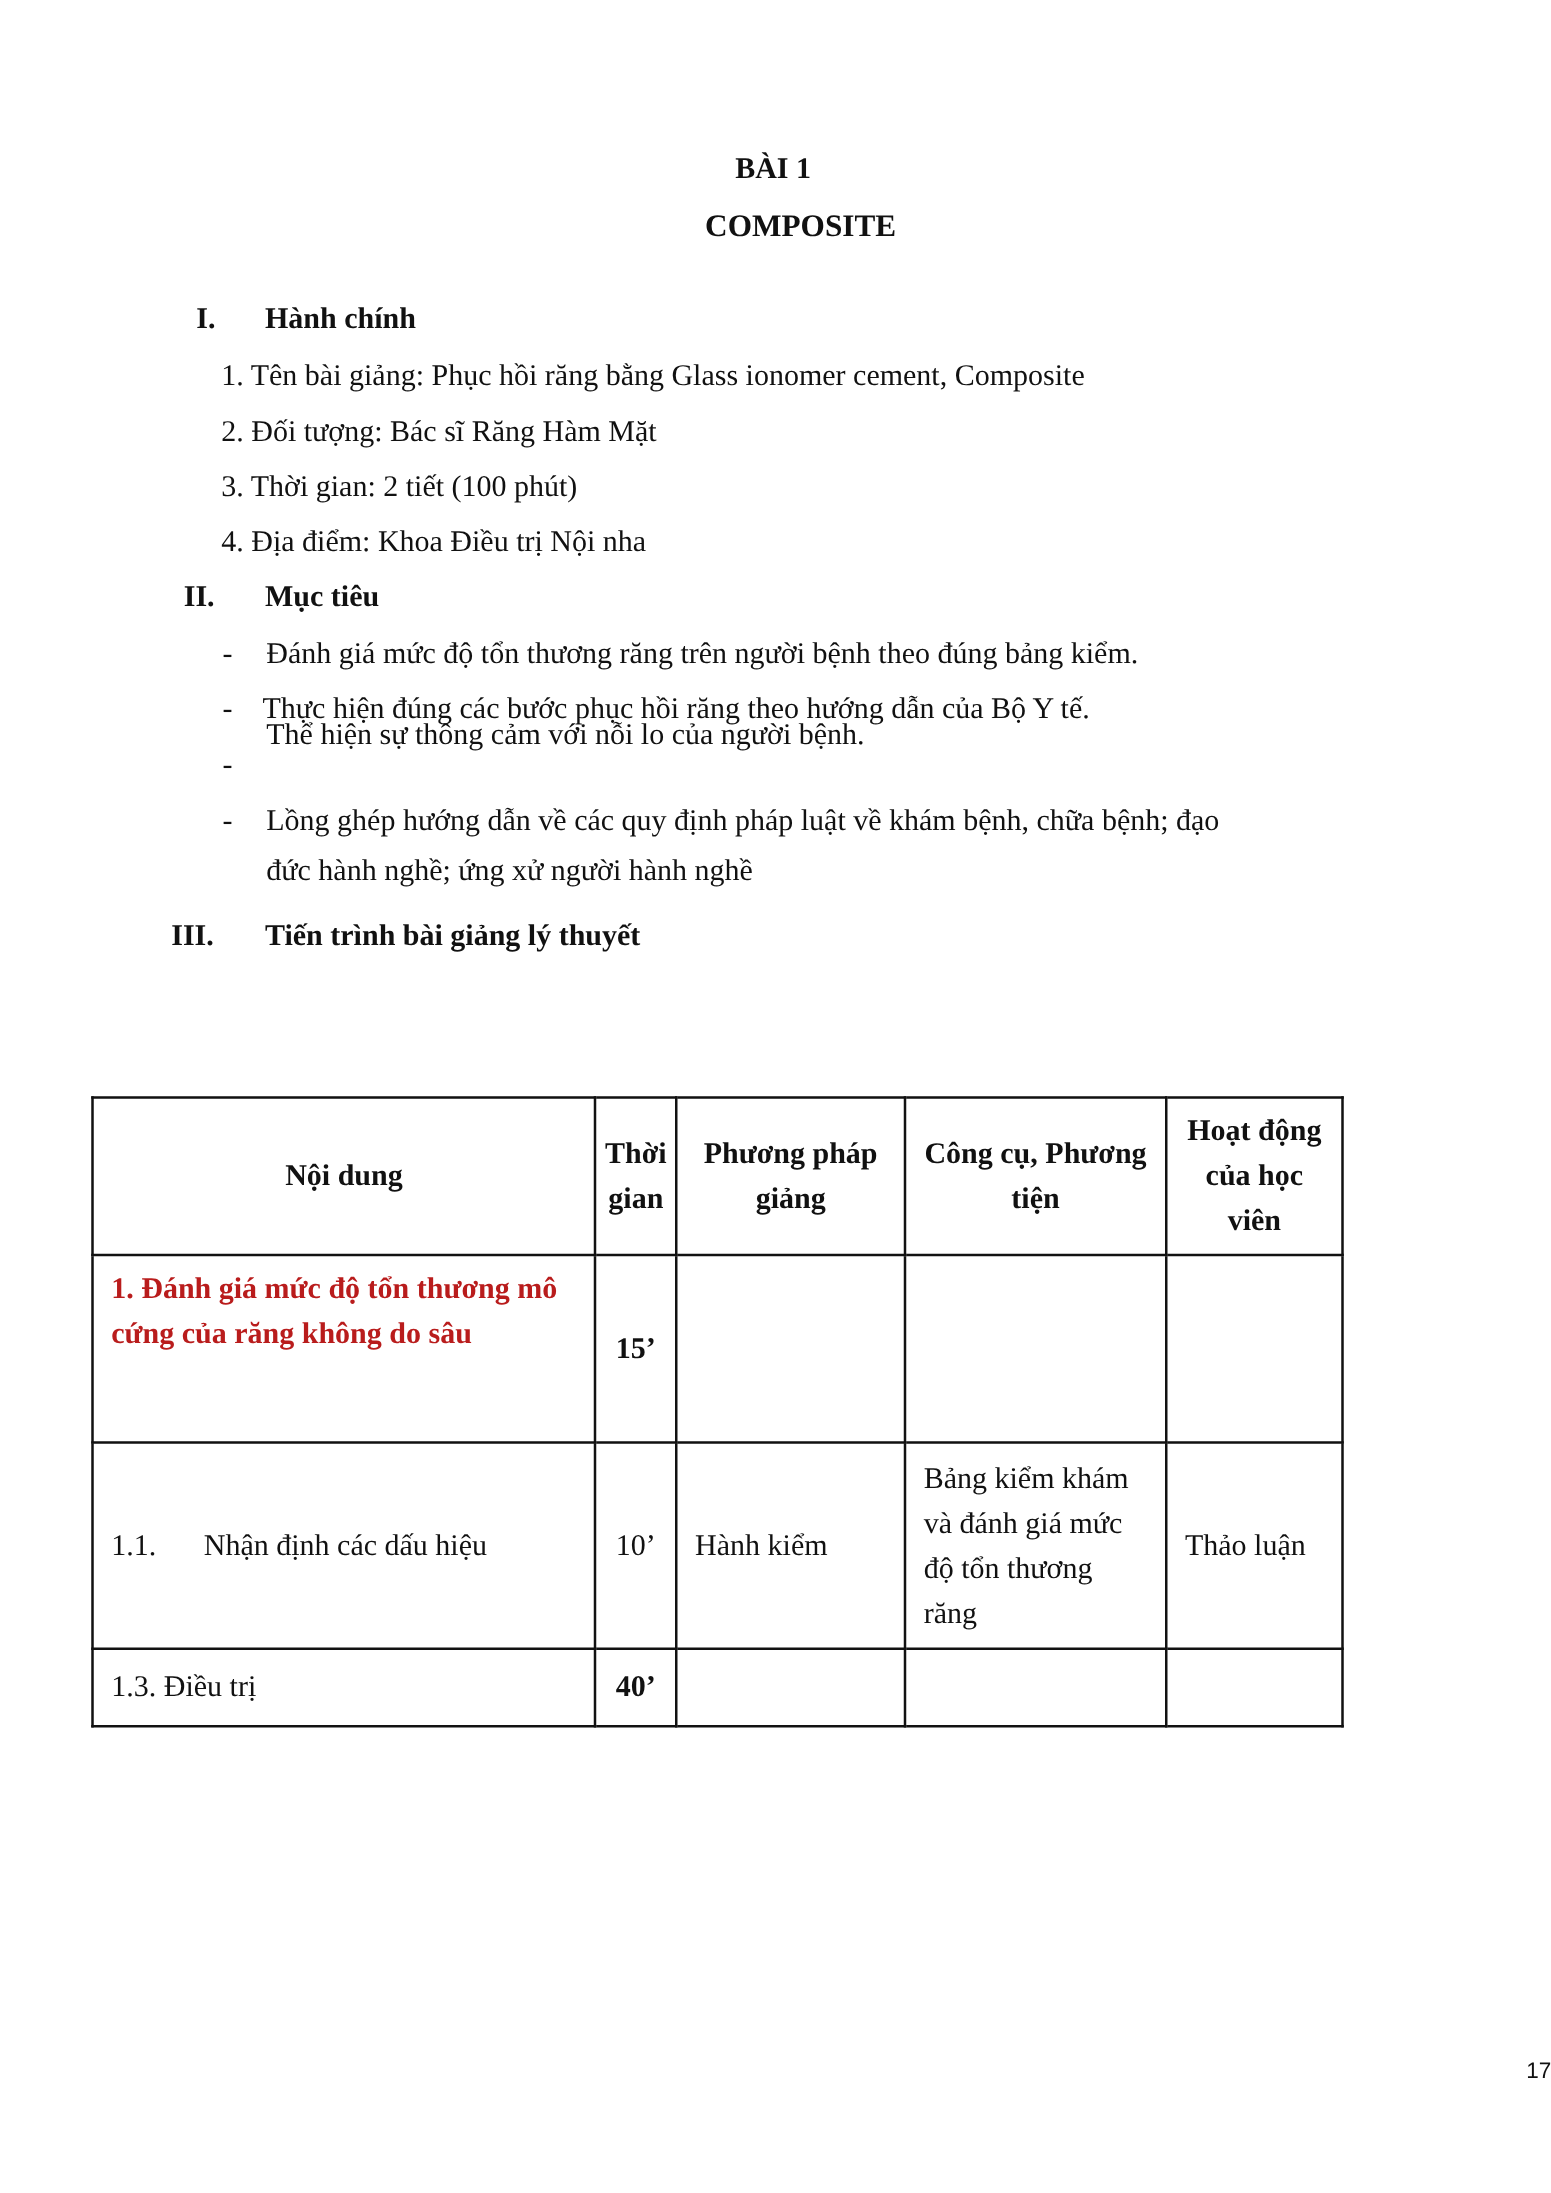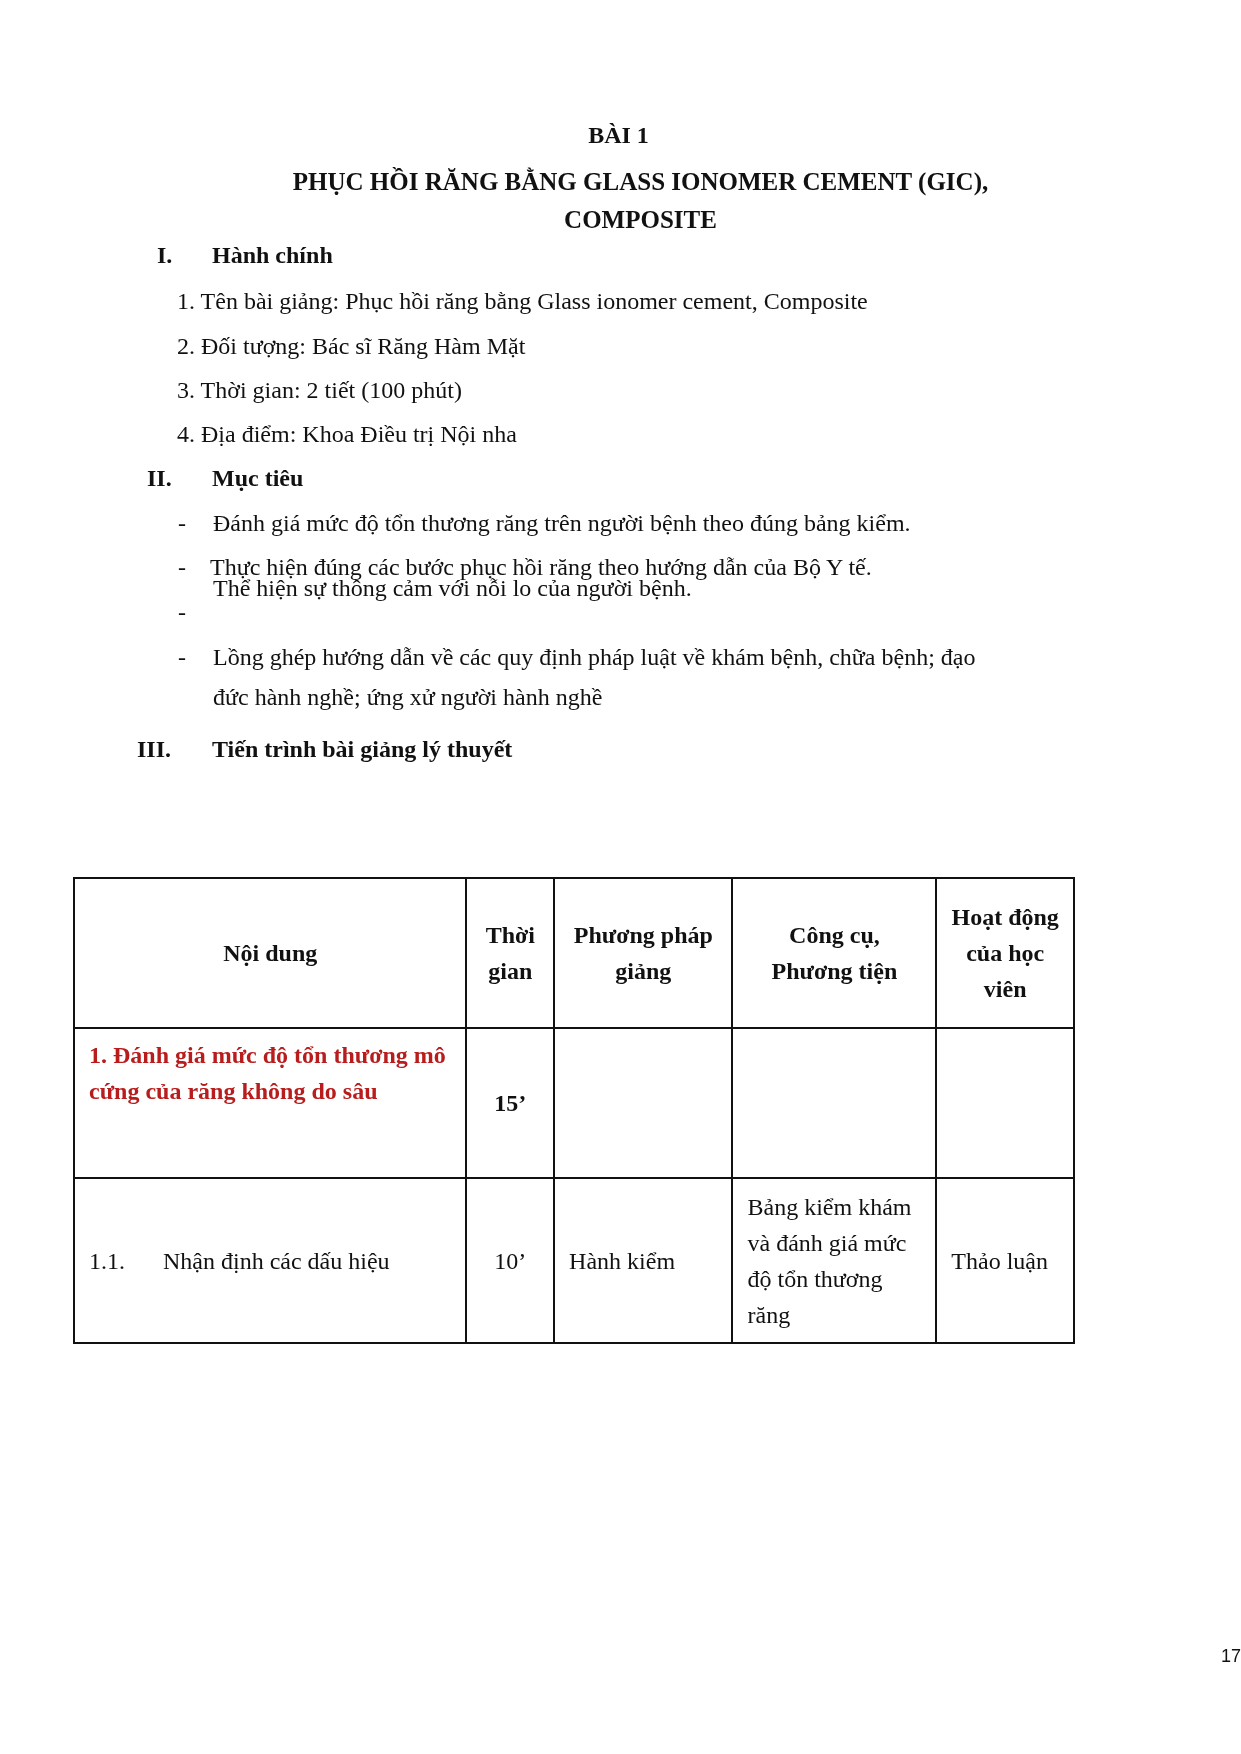--- a/index.html
+++ b/index.html
@@ -21,36 +21,35 @@
 
     table.lesson {
       position: absolute; left: 73px; top: 877px; width: 1002px;
       border-collapse: collapse; font-size: 24px;
     }
     table.lesson td, table.lesson th {
       border: 2px solid #111111; vertical-align: middle; padding: 0 14px; line-height: 36px;
     }
     table.lesson th { font-weight: bold; text-align: center; height: 124px; }
     .c1 { width: 355px; }
-    .c2 { width: 60px; text-align: center; padding: 12px !important; }
+    .c2 { width: 60px; text-align: center; padding: 0 !important; }
     .c3 { width: 145px; }
     .c4 { width: 170px; border-radius: 21px; }
     .c5 { width: 105px; }
     .bold { font-weight: bold; }
     .numcell { display: flex; }
     .numcell .n { width: 74px; flex: none; }
     .page-num { position: absolute; top: 1646px; left: 0; width: 1241px; text-align: right;
       font-family: "Liberation Sans", "DejaVu Sans", sans-serif; font-size: 18px; }
   </style>
 </head>
 <body>
 
 <div class="title-block t1">BÀI 1</div>
 <div class="title-block t2">
-  <span>PHỤC HỒI RĂNG BẰNG GLASS IONOMER CEMENT (GIC),</span>
   <span>COMPOSITE</span>
 </div>
 
 <div class="sec" style="top:242px; left:157px;">
   <span class="num">I.</span>
   <span class="lbl" style="left:55px;">Hành chính</span>
 </div>
 <div class="line" style="top:288px; left:177px;">1. Tên bài giảng: Phục hồi răng bằng Glass ionomer cement, Composite</div>
 <div class="line" style="top:333px; left:177px;">2.  Đối tượng: Bác sĩ Răng Hàm Mặt</div>
 <div class="line" style="top:377px; left:177px;">3.  Thời gian: 2 tiết (100 phút)</div>
@@ -96,16 +95,23 @@
       <div class="numcell">
             <span class="n">1.1.</span>
             <span>Nhận định các dấu hiệu</span>
           </div>
     </td>
     <td class="c2">10’</td>
     <td class="c3">Hành kiểm</td>
     <td class="c4">Bảng kiểm khám và đánh giá mức độ tổn thương răng</td>
     <td class="c5">Thảo luận</td>
   </tr>
+  <tr style="height:62px;">
+    <td class="c1">1.3. Điều trị</td>
+    <td class="c2 bold">40’</td>
+    <td class="c3"></td>
+    <td class="c4"></td>
+    <td class="c5"></td>
+  </tr>
 </tbody>
   </table>
 
 <div class="page-num">17</div>
 
 </body></html>

